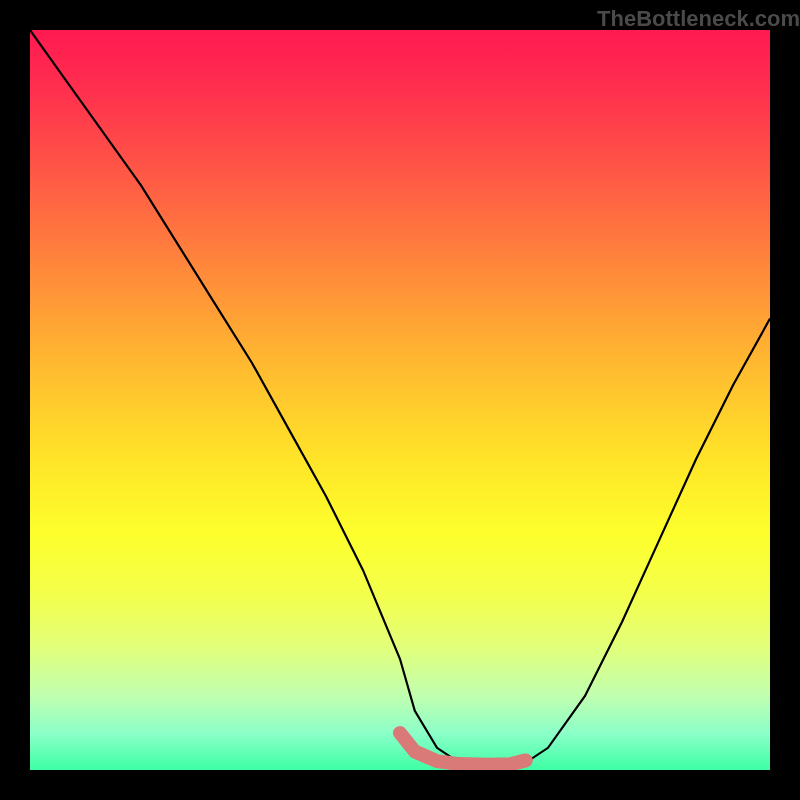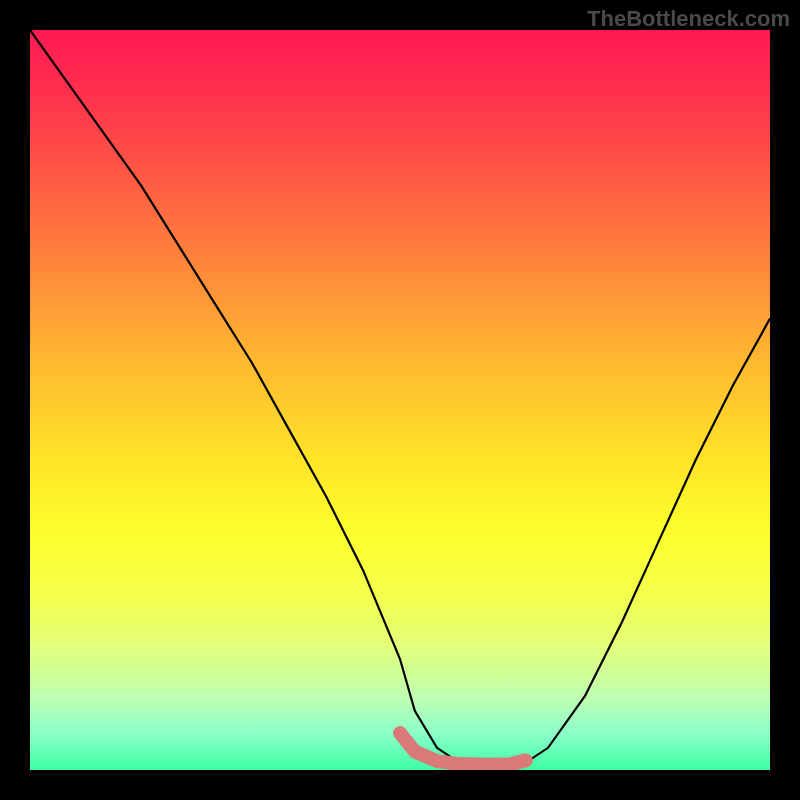--- a/index.html
+++ b/index.html
@@ -7,21 +7,21 @@
     width: 800px;
     height: 800px;
     background: #000;
     position: relative;
     font-family: Arial, sans-serif;
     overflow: hidden;
   }
   .watermark {
     position: absolute;
     top: 6px;
-    right: 10px;
+    right: 0;
     color: #4a4a4a;
     font-size: 22px;
     font-weight: bold;
     z-index: 10;
   }
   .plot-area {
     position: absolute;
     left: 30px;
     top: 30px;
     width: 740px;

